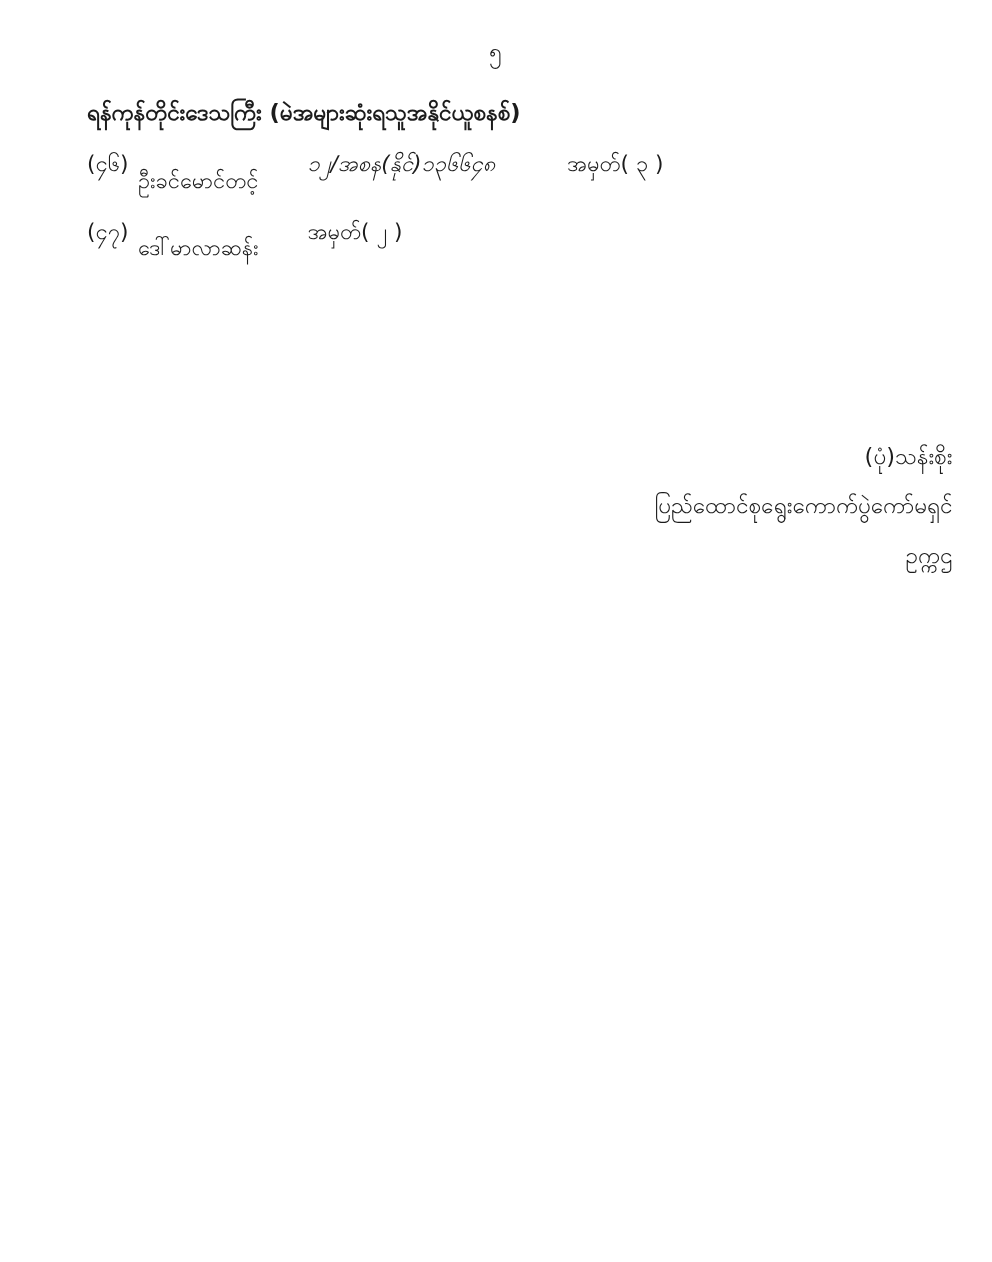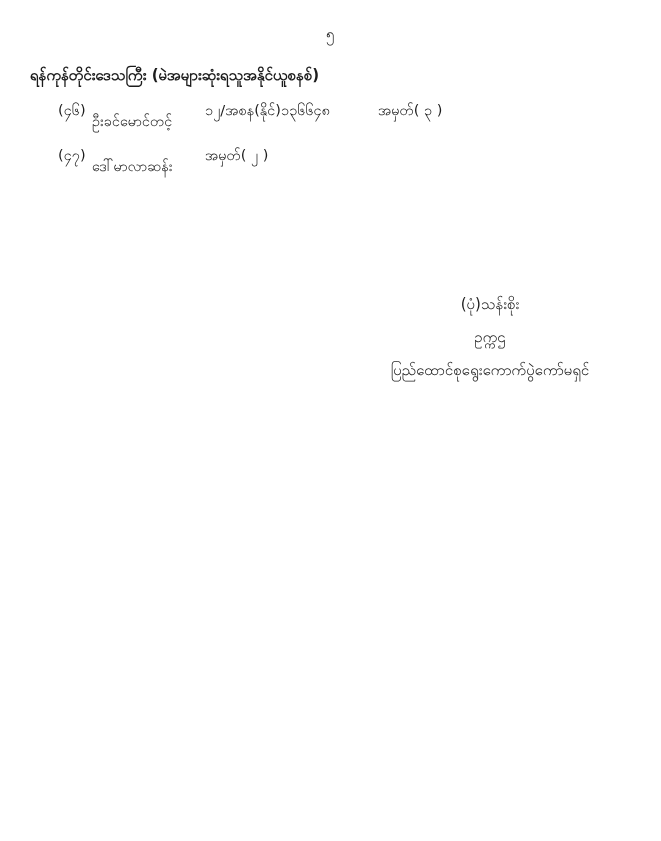--- a/index.html
+++ b/index.html
@@ -18,43 +18,43 @@
     overflow: hidden;
     box-sizing: border-box;
   }
   .page-number {
     text-align: center;
     padding-top: 24px;
     font-size: 15px;
     letter-spacing: 0.5px;
   }
   .section-heading {
-    margin: 18px 30px 0 30px;
+    margin: 18px 30px 0 58px;
     font-size: 15px;
     font-weight: bold;
     line-height: 1.5;
   }
   .candidate-row {
     display: grid;
     grid-template-columns: 34px 113px 173px 92px 1fr;
     align-items: start;
     margin: 12px 30px 0 58px;
     line-height: 1.55;
   }
   .candidate-row .serial   { white-space: nowrap; }
   .candidate-row .name     { white-space: nowrap; margin-top: 11px; }
-  .candidate-row .nrc      { white-space: nowrap; }
+  .candidate-row .nrc      { white-space: nowrap; font-style: italic; }
   .candidate-row .seat     { white-space: nowrap; }
   .candidate-row .party    { line-height: 1.8; }
   .signature-block {
     position: absolute;
-    right: 16px;
+    right: 26px;
     top: 288px;
     width: 310px;
-    text-align: center;
+    text-align: right;
     font-size: 15px;
   }
   .signature-block .sig-line {
     line-height: 33px;
   }
 </style>
 </head>
 <body>
 
 <div class="page">
@@ -76,17 +76,17 @@
 
     <div class="candidate-row">
       <span class="serial">(၄၇)</span>
       <span class="name">ဒေါ်မာလာဆန်း</span>
       <span class="seat">အမှတ်( ၂ )</span>
     </div>
   </div>
 
   <div class="signature-block">
     <div class="sig-line">(ပုံ)သန်းစိုး</div>
+    <div class="sig-line">ပြည်ထောင်စုရွေးကောက်ပွဲကော်မရှင်</div>
     <div class="sig-line">ဥက္ကဌ</div>
-    <div class="sig-line">ပြည်ထောင်စုရွေးကောက်ပွဲကော်မရှင်</div>
   </div>
 
 </div>
 
 </body></html>

